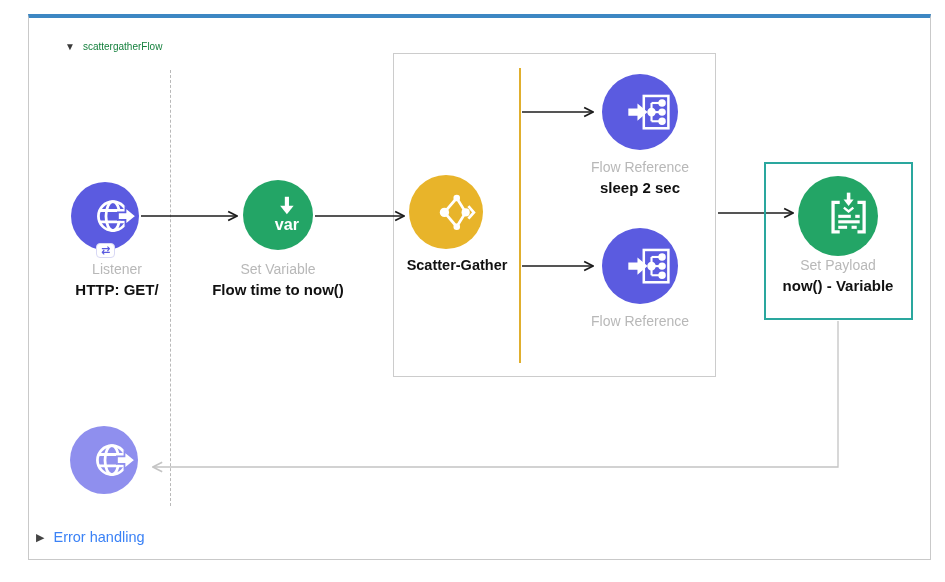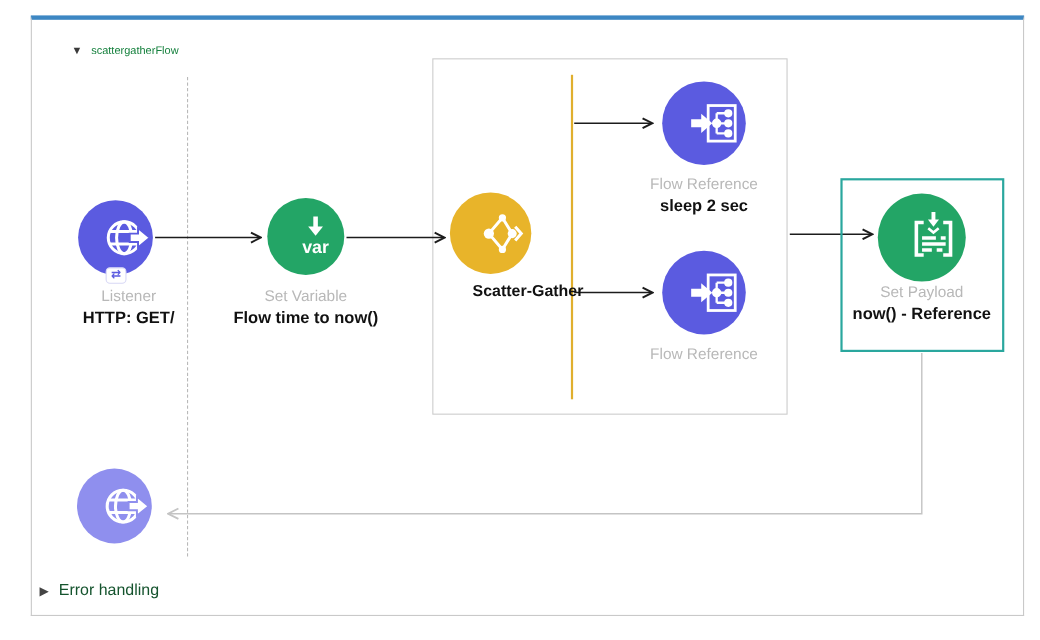--- a/index.html
+++ b/index.html
@@ -53,29 +53,29 @@
     color:var(--purple);font-size:11px;line-height:13px;text-align:center;font-weight:bold;}
 
   .node-labels{position:absolute;width:170px;text-align:center;}
   .type-label{font-size:14px;color:var(--label-gray);line-height:19px;}
   .value-label{font-size:15px;color:var(--label-dark);font-weight:600;line-height:22px;text-align:center;}
   .lbl-listener{left:32px;top:260px;}
   .lbl-setvar{left:193px;top:260px;}
   .lbl-fr1{left:555px;top:158px;}
   .lbl-fr2{left:555px;top:312px;}
   .lbl-sp{left:753px;top:256px;}
-  .sg-label{position:absolute;left:400px;top:257px;width:160px;text-align:center;
+  .sg-label{position:absolute;left:377px;top:257px;width:160px;text-align:center;
     font-size:14.5px;font-weight:700;color:var(--label-dark);}
 
   .selection-box{position:absolute;left:764px;top:162px;width:149px;height:158px;
     border:2px solid var(--teal);}
 
   .error-handling{position:absolute;left:36px;top:529px;display:flex;align-items:center;gap:9px;}
   .tri-right{font-size:11px;color:#444444;cursor:pointer;}
-  .error-label{font-size:14.5px;color:#14532d;}
+  .error-label{font-size:14.5px;color:#3b82f6;}
 </style>
 </head>
 <body>
 
 <div class="canvas">
 
   <div class="flow-container">
     <div class="flow-header">
       <span class="tri-down">▼</span>
       <span class="flow-title">scattergatherFlow</span>
@@ -203,21 +203,21 @@
         <line x1="13" y1="20.5" x2="21.5" y2="20.5"></line>
         <line x1="24.5" y1="20.5" x2="27.5" y2="20.5"></line>
         <line x1="13" y1="24.2" x2="27.5" y2="24.2"></line>
         <line x1="13" y1="27.9" x2="19" y2="27.9"></line>
         <line x1="22" y1="27.9" x2="25.5" y2="27.9"></line>
       </g>
     </svg>
   </div>
   <div class="node-labels lbl-sp">
     <div class="type-label">Set Payload</div>
-    <div class="value-label">now() - Reference</div>
+    <div class="value-label">now() - Variable</div>
   </div>
 
   <div class="node-circle n-resp">
     <svg viewBox="0 0 40 40">
       <g fill="none" stroke="#ffffff" stroke-width="2.2">
         <circle cx="19" cy="20" r="11.5"></circle>
         <ellipse cx="19" cy="20" rx="5.5" ry="11.5"></ellipse>
         <path d="M8.6 15.5 H29.4 M8.6 24.5 H29.4"></path>
       </g>
       <path d="M23 17 h6 v-4 l8.5 7 -8.5 7 v-4 h-6 z" fill="#ffffff" stroke="#8f8fee" stroke-width="1.4"></path>

